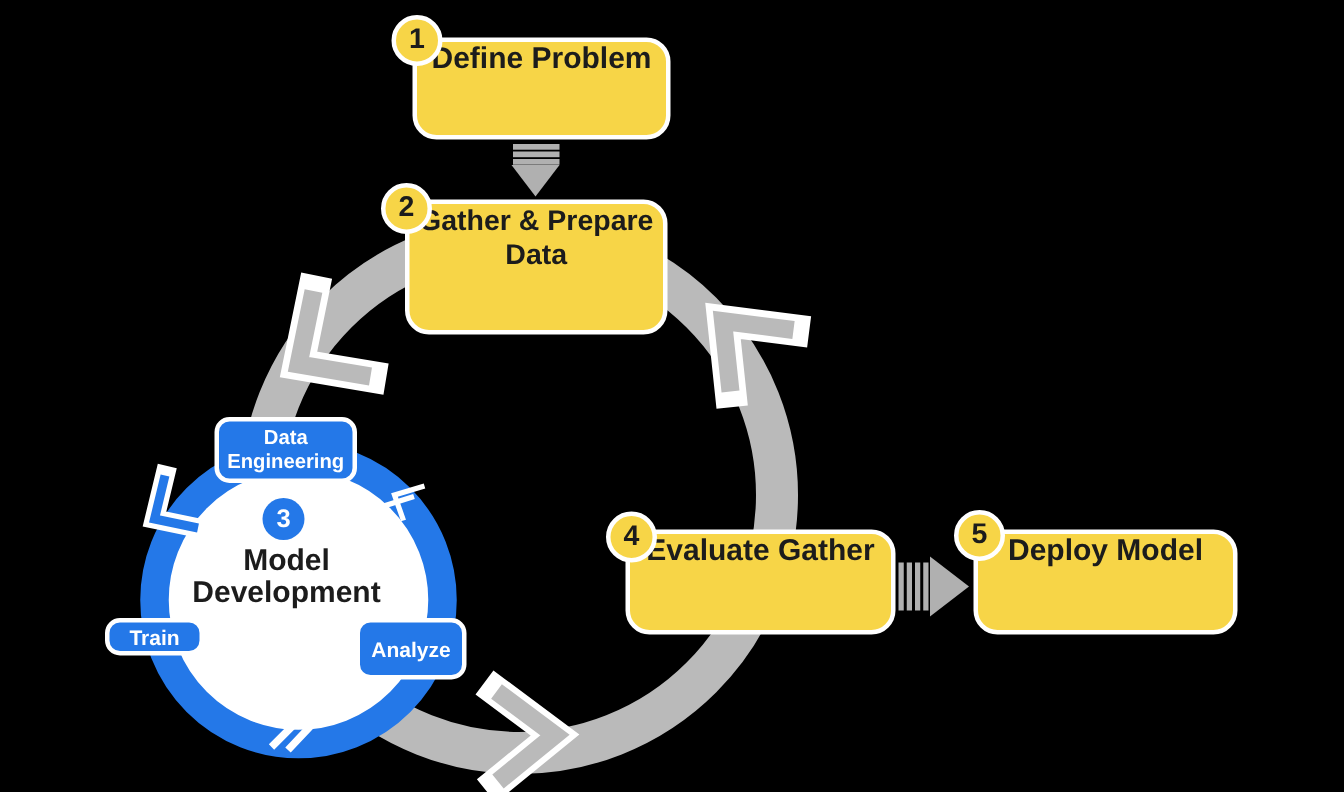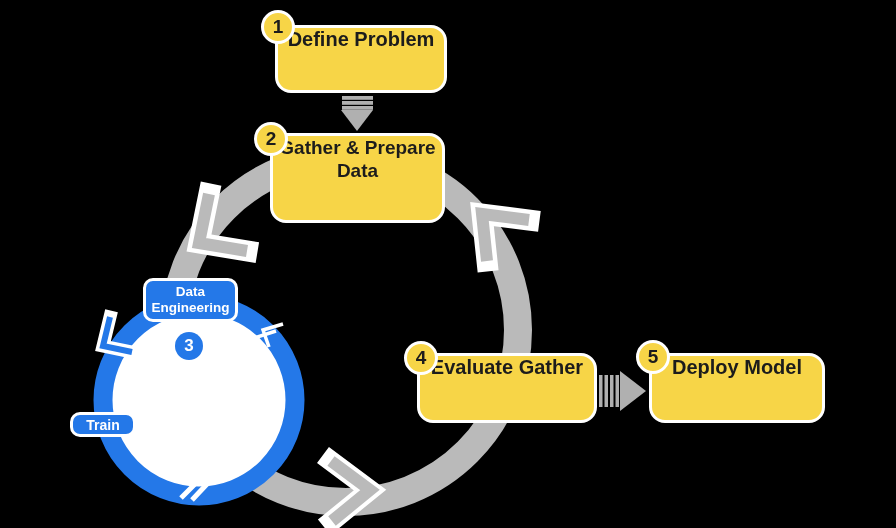--- a/index.html
+++ b/index.html
@@ -96,28 +96,33 @@
   </div>
 
   <div class="ybox" style="left:417px;top:353px;width:180px;height:70px;font-size:20px">
     <span class="ml">Evaluate Gather</span>
   </div>
 
   <div class="ybox" style="left:649px;top:353px;width:176px;height:70px;font-size:20px">
     <span class="ml">Deploy Model</span>
   </div>
 
+  <div class="center-label">Model
+Development</div>
   <div class="badge-blue" style="left:175px;top:332px">3</div>
 
   <div class="bbox" style="left:143px;top:278px;width:95px;height:44px;font-size:13.5px;line-height:16px">
     <span class="ml">Data
 Engineering</span>
   </div>
   <div class="bbox" style="left:70px;top:412px;width:66px;height:25px;font-size:14px">
     <span>Train</span>
+  </div>
+  <div class="bbox" style="left:237px;top:412px;width:74px;height:41px;font-size:14px">
+    <span>Analyze</span>
   </div>
 
   <div class="badge" style="left:261px;top:10px">1</div>
   <div class="badge" style="left:254px;top:122px">2</div>
   <div class="badge" style="left:404px;top:341px">4</div>
   <div class="badge" style="left:636px;top:340px">5</div>
 
 </div>
 
 </body></html>

